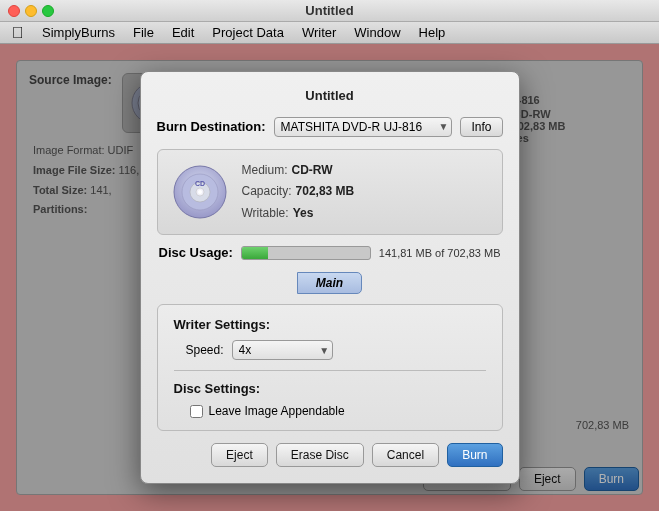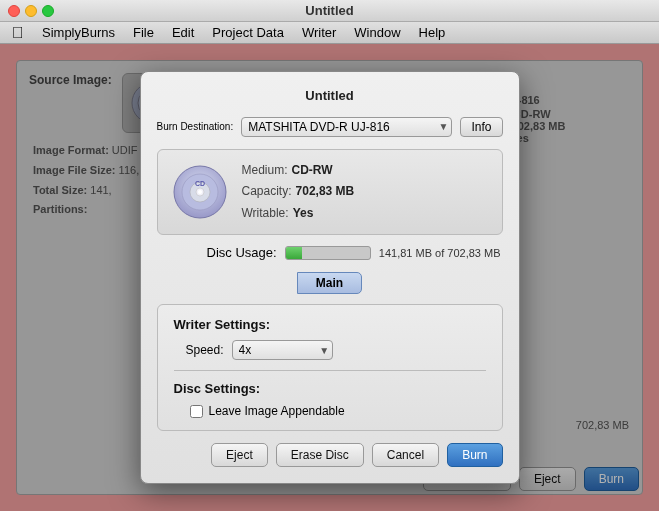--- a/index.html
+++ b/index.html
@@ -126,22 +126,22 @@
     }
 
     
     .burn-dest-row {
       display: flex;
       align-items: center;
       gap: 8px;
       margin-bottom: 12px;
     }
     .burn-dest-label {
-      font-weight: normal;
-      font-size: 10px;
+      font-weight: bold;
+      font-size: 13px;
       white-space: nowrap;
     }
     .select-wrapper {
       position: relative;
       display: inline-flex;
       align-items: center;
       flex: 1;
     }
     .select-wrapper select {
       width: 100%;
@@ -196,24 +196,23 @@
 
     
     .disc-usage-row {
       display: flex;
       align-items: center;
       gap: 8px;
       margin-bottom: 12px;
       padding: 0 2px;
     }
     .disc-usage-label {
-      font-weight: normal;
+      font-weight: bold;
       font-size: 13px;
       white-space: nowrap;
-      margin-left: 48px;
     }
     .progress-bar-container {
       flex: 1;
       height: 14px;
       background: #c8c8c8;
       border: 1px solid #999;
       border-radius: 3px;
       overflow: hidden;
     }
     .progress-bar-fill {
@@ -237,20 +236,21 @@
     .tab {
       padding: 3px 18px;
       font-size: 12px;
       border: 1px solid #999;
       cursor: pointer;
       background: linear-gradient(to bottom, #f0f0f0, #d8d8d8);
       color: #333;
     }
     .tab:first-child {
       border-radius: 5px 0 0 5px;
+      font-style: italic;
     }
     .tab:last-child {
       border-radius: 0 5px 5px 0;
     }
     .tab.active {
       background: linear-gradient(to bottom, #c8d8f0, #a8bce0);
       border-color: #6688bb;
       color: #000;
       font-weight: bold;
     }
@@ -369,21 +369,21 @@
 
         <div style="position:absolute; right:30px; top:50px; font-size:11px; color:#555; width:140px;">
           <div style="font-weight:bold; margin-bottom:2px;">-R UJ-816</div>
           <div><span>ium:</span> <span style="font-weight:bold;">CD-RW</span></div>
           <div><span>city:</span> <span style="font-weight:bold;">702,83 MB</span></div>
           <div><span>ble:</span> <span style="font-weight:bold;">Yes</span></div>
         </div>
       </div>
 
       <div style="font-size:11px; color:#555; line-height:1.8; margin-left:4px;">
-        <div><span style="font-weight:bold;">Image Format:</span> <span>UDIF</span></div>
+        <div><span style="font-weight:normal;">Image Format:</span> <span>UDIF</span></div>
         <div><span style="font-weight:bold;">Image File Size:</span> <span>116,</span></div>
         <div><span style="font-weight:bold;">Total Size:</span> <span>141,</span></div>
         <div><span style="font-weight:bold;">Partitions:</span></div>
       </div>
 
       <div style="position:absolute; bottom:80px; right:30px; font-size:11px; color:#555; text-align:right;">
         <span>702,83 MB</span>
       </div>
 
       <div class="bg-bottom-buttons">

